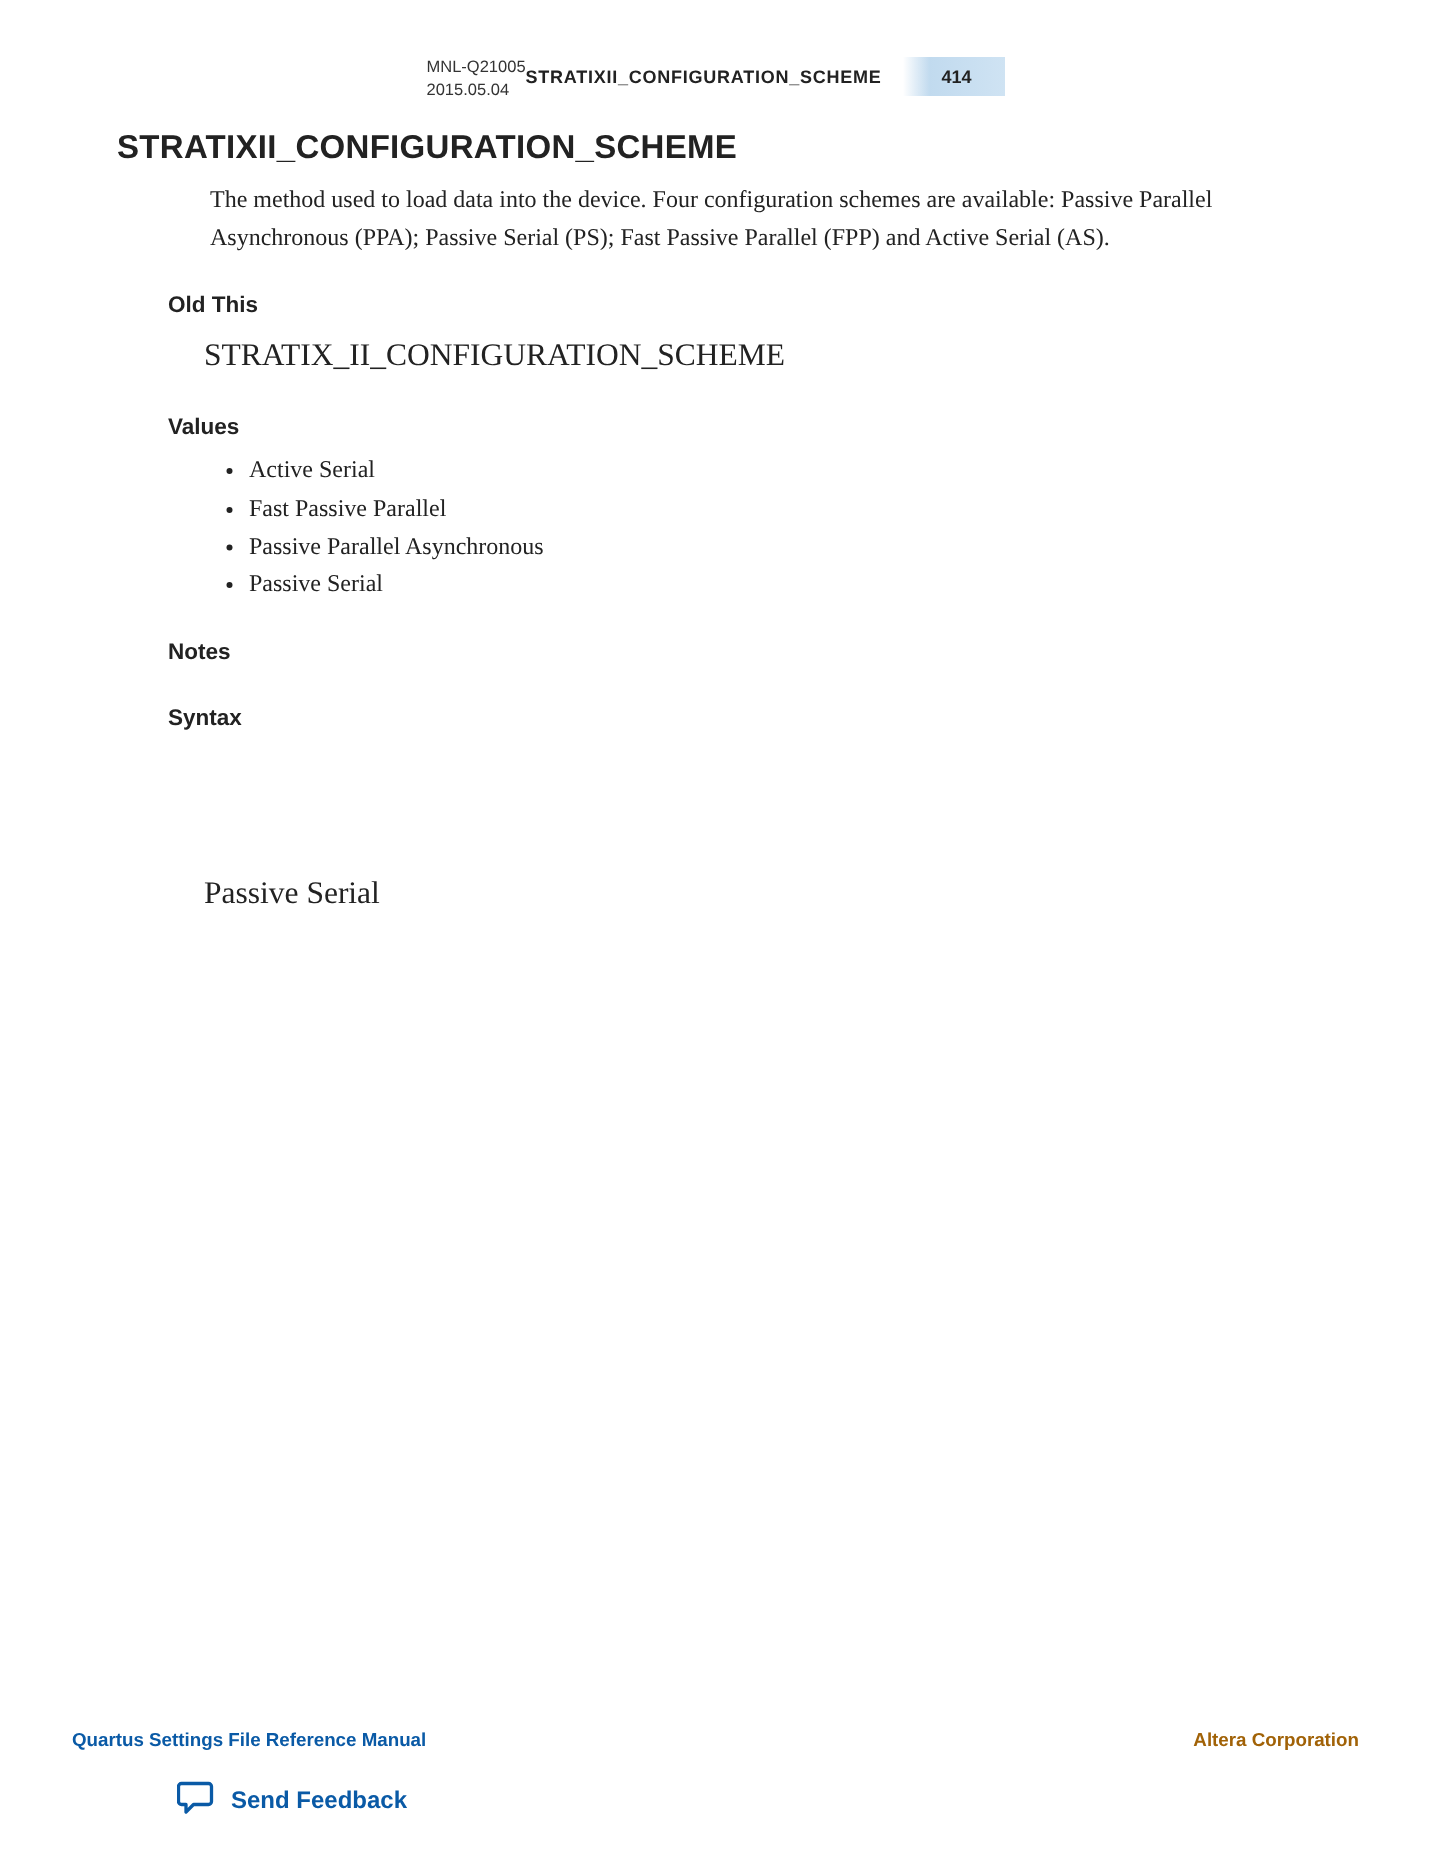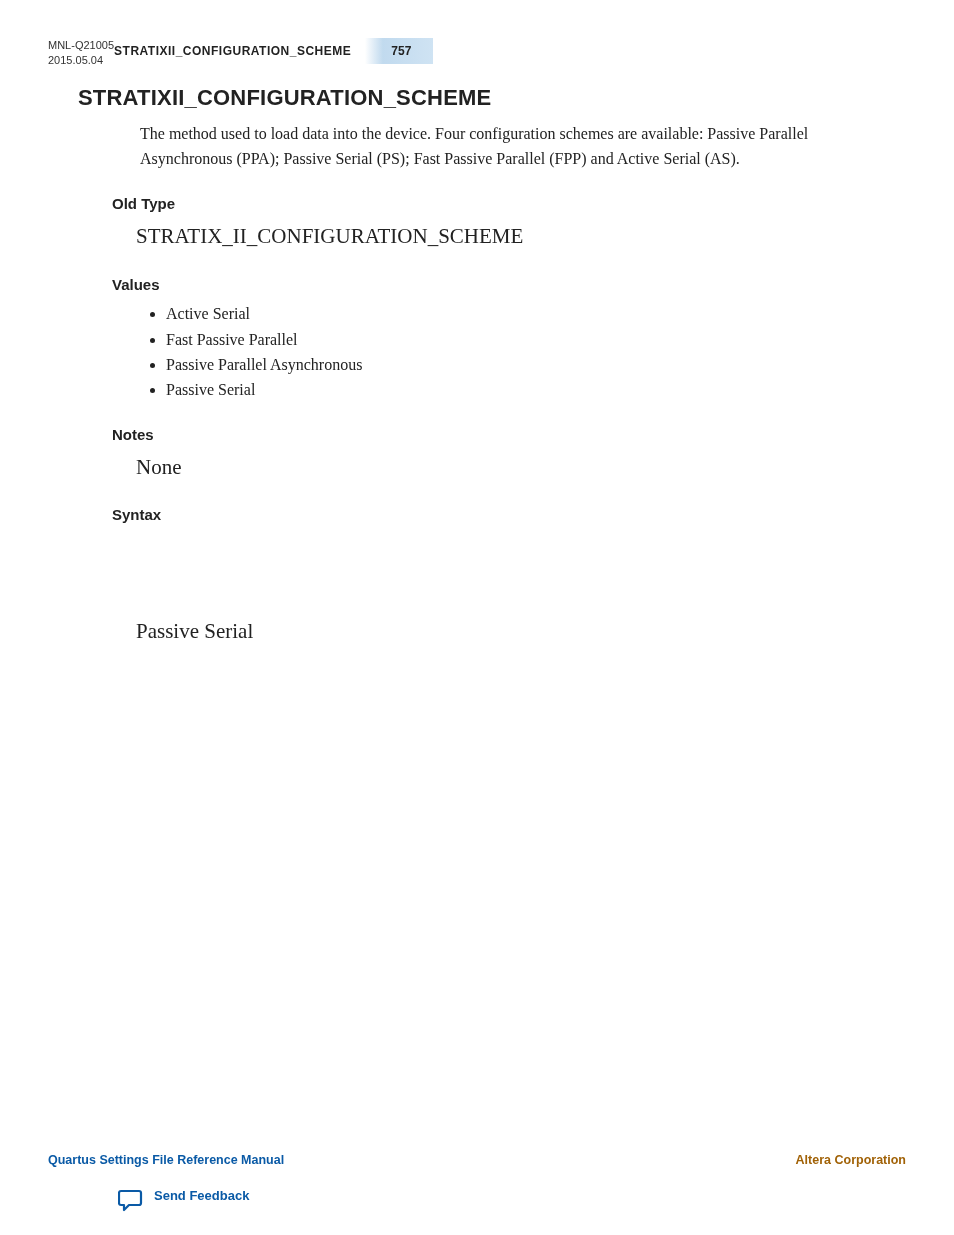--- a/index.html
+++ b/index.html
@@ -11,21 +11,21 @@
     color: #222;
     position: relative;
     font-size: 15px;
   }
   .header {
     position: absolute;
     top: 38px;
     left: 48px;
     right: 48px;
     display: flex;
-    justify-content: flex-start;
+    justify-content: center;
     align-items: flex-start;
     font-family: 'Segoe UI', Arial, sans-serif;
   }
   .header-left {
     font-size: 11px;
     color: #333;
     line-height: 1.4;
   }
   .header-right {
     display: flex;
@@ -105,67 +105,67 @@
     font-weight: 700;
     align-items: flex-end;
   }
   .footer-left { color: #0a5aa6; }
   .footer-right { color: #a16207; }
   .feedback {
     position: absolute;
     bottom: 20px;
     left: 70px;
     display: flex;
+    align-items: center;
     gap: 10px;
     font-family: 'Segoe UI', Arial, sans-serif;
-    font-size: 13px;
+    font-size: 16px;
     font-weight: 700;
     color: #0a5aa6;
     padding-left: 48px;
   }
   .feedback svg { flex: none; }
 </style>
 </head>
 <body>
 
 <div class="header">
   <div class="header-left">
     <div>MNL-Q21005</div>
     <div>2015.05.04</div>
   </div>
   <div class="header-right">
     <div class="header-title">STRATIXII_CONFIGURATION_SCHEME</div>
-    <div class="page-badge">757</div>
+    <div class="page-badge">414</div>
   </div>
 </div>
 
 <div class="content">
   <h1 class="main-title">STRATIXII_CONFIGURATION_SCHEME</h1>
   <p class="description">The method used to load data into the device. Four configuration schemes are available: Passive Parallel Asynchronous (PPA); Passive Serial (PS); Fast Passive Parallel (FPP) and Active Serial (AS).</p>
 
   <div class="section">
-    <div class="section-heading">Old Type</div>
+    <div class="section-heading">Old This</div>
     <div class="section-body">STRATIX_II_CONFIGURATION_SCHEME</div>
   </div>
 
 
   <div class="section">
     <div class="section-heading">Values</div>
     <ul class="values">
       <li>Active Serial</li>
       <li>Fast Passive Parallel</li>
       <li>Passive Parallel Asynchronous</li>
       <li>Passive Serial</li>
     </ul>
   </div>
 
 
   <div class="section">
     <div class="section-heading">Notes</div>
-    <div class="section-body">None</div>
   </div>
 
   <div class="section" style="margin-bottom:90px">
     <div class="section-heading">Syntax</div>
     <div class="section-body"></div>
   </div>
 
   <div class="section">
     <div class="section-body">Passive Serial</div>
   </div>

